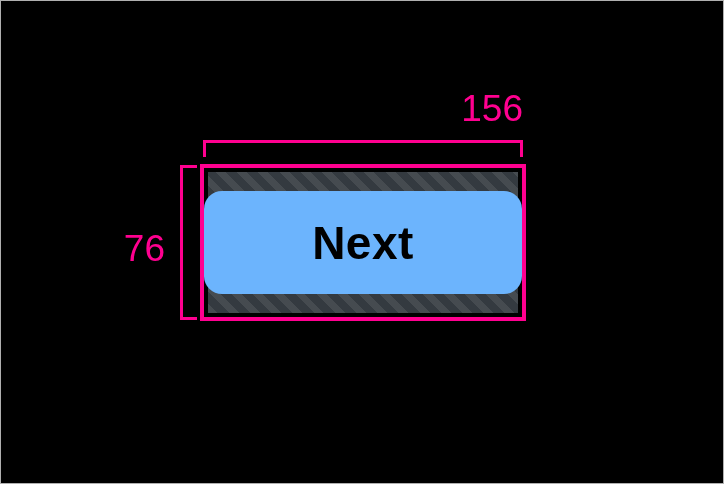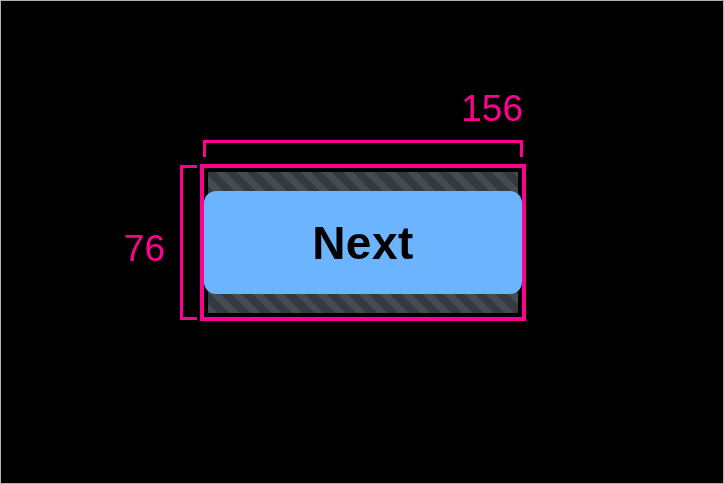--- a/index.html
+++ b/index.html
@@ -51,21 +51,21 @@
   }
 
   
   #button-surface {
     position: absolute;
     left: 203px;
     top: 190px;
     width: 318px;
     height: 103px;
     background: #6cb4fd;
-    border-radius: 12px;
+    border-radius: 18px;
     display: flex;
     align-items: center;
     justify-content: center;
   }
   #button-label {
     color: #000000;
     font-family: "Liberation Sans", sans-serif;
     font-size: 46px;
     font-weight: bold;
     letter-spacing: 0.5px;

